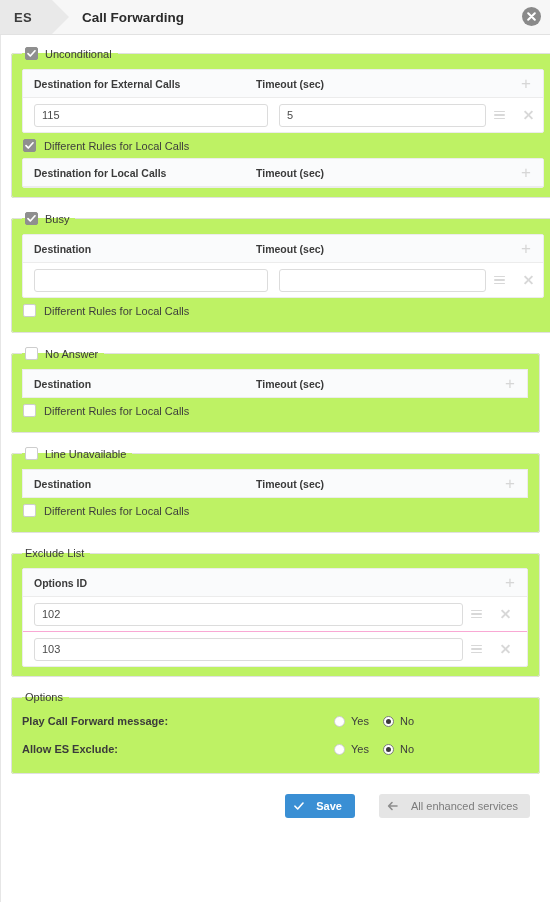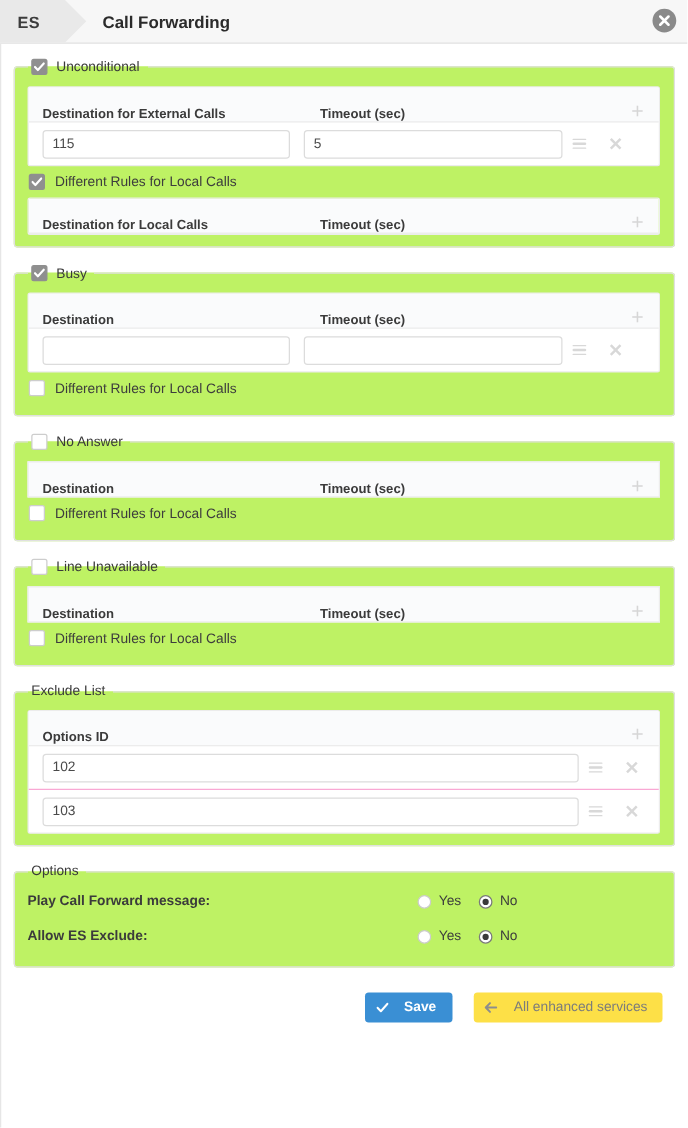--- a/index.html
+++ b/index.html
@@ -88,21 +88,21 @@
   .cb.off{background:#fff;border:1px solid #cdcdcd;}
   .cb.on{background:#8f8f8f;border:1px solid #8f8f8f;}
   .cb.on svg{display:block;}
   .cb-row{display:flex;align-items:center;gap:8px;padding:6px 0 6px 1px;}
   .cb-row .lbl{font-size:11px;color:#3d3d3d;}
   .legend-lbl{font-size:11px;color:#3a3a3a;}
 
   
   .tbl{border:1px solid #ececec;border-radius:2px;background:#fff;}
   .thead{
-    display:flex;align-items:flex-end;
+    display:flex;align-items:center;
     background:#fafbfc;
     border-bottom:1px solid #ececec;
     height:27px;
     padding:0 0 0 11px;
   }
   .thead .th{
     font-size:10.5px;font-weight:bold;color:#3b3b3b;
   }
   .th.c1{width:222px;}
   .th.c2{flex:1;}
@@ -119,21 +119,21 @@
   .trow:last-child{border-bottom:none;}
   .fld{
     height:23px;box-sizing:border-box;
     border:1px solid #dcdcdc;border-radius:3px;
     background:#fff;
     font-family:"Liberation Sans","DejaVu Sans",sans-serif;
     font-size:11px;color:#4a4a4a;
     padding:0 7px;
     outline:none;
   }
-  .fld.c1{width:198px;margin-right:11px;}
+  .fld.c1{width:234px;margin-right:11px;}
   .fld.c2{width:207px;}
   .fld.wide{width:429px;}
   .fld.focused{border:1px solid #7cb3dd;color:#3a3a3a;}
   .ico-cell{width:27px;display:flex;align-items:center;justify-content:center;cursor:pointer;}
   .ico-cell.del{width:30px;}
 
   
   .drag i{display:block;width:11px;height:1.6px;background:#d8d8d8;margin:2px 0;border-radius:1px;}
   
   .xmark{position:relative;width:11px;height:11px;}
@@ -150,33 +150,33 @@
     border:1px solid #cccccc;background:#fff;box-sizing:border-box;
     display:inline-flex;align-items:center;justify-content:center;cursor:pointer;flex:none;
   }
   .rb.on{border:1px solid #7a7a7a;}
   .rb.on:after{content:"";width:5px;height:5px;border-radius:50%;background:#3a3a3a;}
   .rb-lbl{font-size:11px;color:#3d3d3d;margin-right:8px;}
 
   
   .footer{
     display:flex;justify-content:flex-end;
-    gap:7px;padding:6px 10px 0 0;
+    gap:24px;padding:6px 10px 0 0;
   }
   .btn{
     height:24px;display:inline-flex;align-items:center;
     border:none;border-radius:3px;
     font-family:"Liberation Sans","DejaVu Sans",sans-serif;
     font-size:11px;cursor:pointer;padding:0;
   }
   .btn .bico{width:28px;display:flex;align-items:center;justify-content:center;}
   .btn .btxt{padding:0 13px 0 3px;}
   .btn.primary{background:#3a8fd4;color:#fff;}
   .btn.primary .btxt{font-weight:bold;}
-  .btn.ghost{background:#fde047;color:#7c7c7c;margin-left:10px;}
+  .btn.ghost{background:#e5e5e5;color:#7c7c7c;}
   .btn.ghost .btxt{padding:0 12px 0 4px;}
 </style>
 </head>
 <body>
 
 <div class="topbar">
   <div class="crumb-es">
     <span>ES</span>
   </div>
   <div class="crumb-title">Call Forwarding</div>

